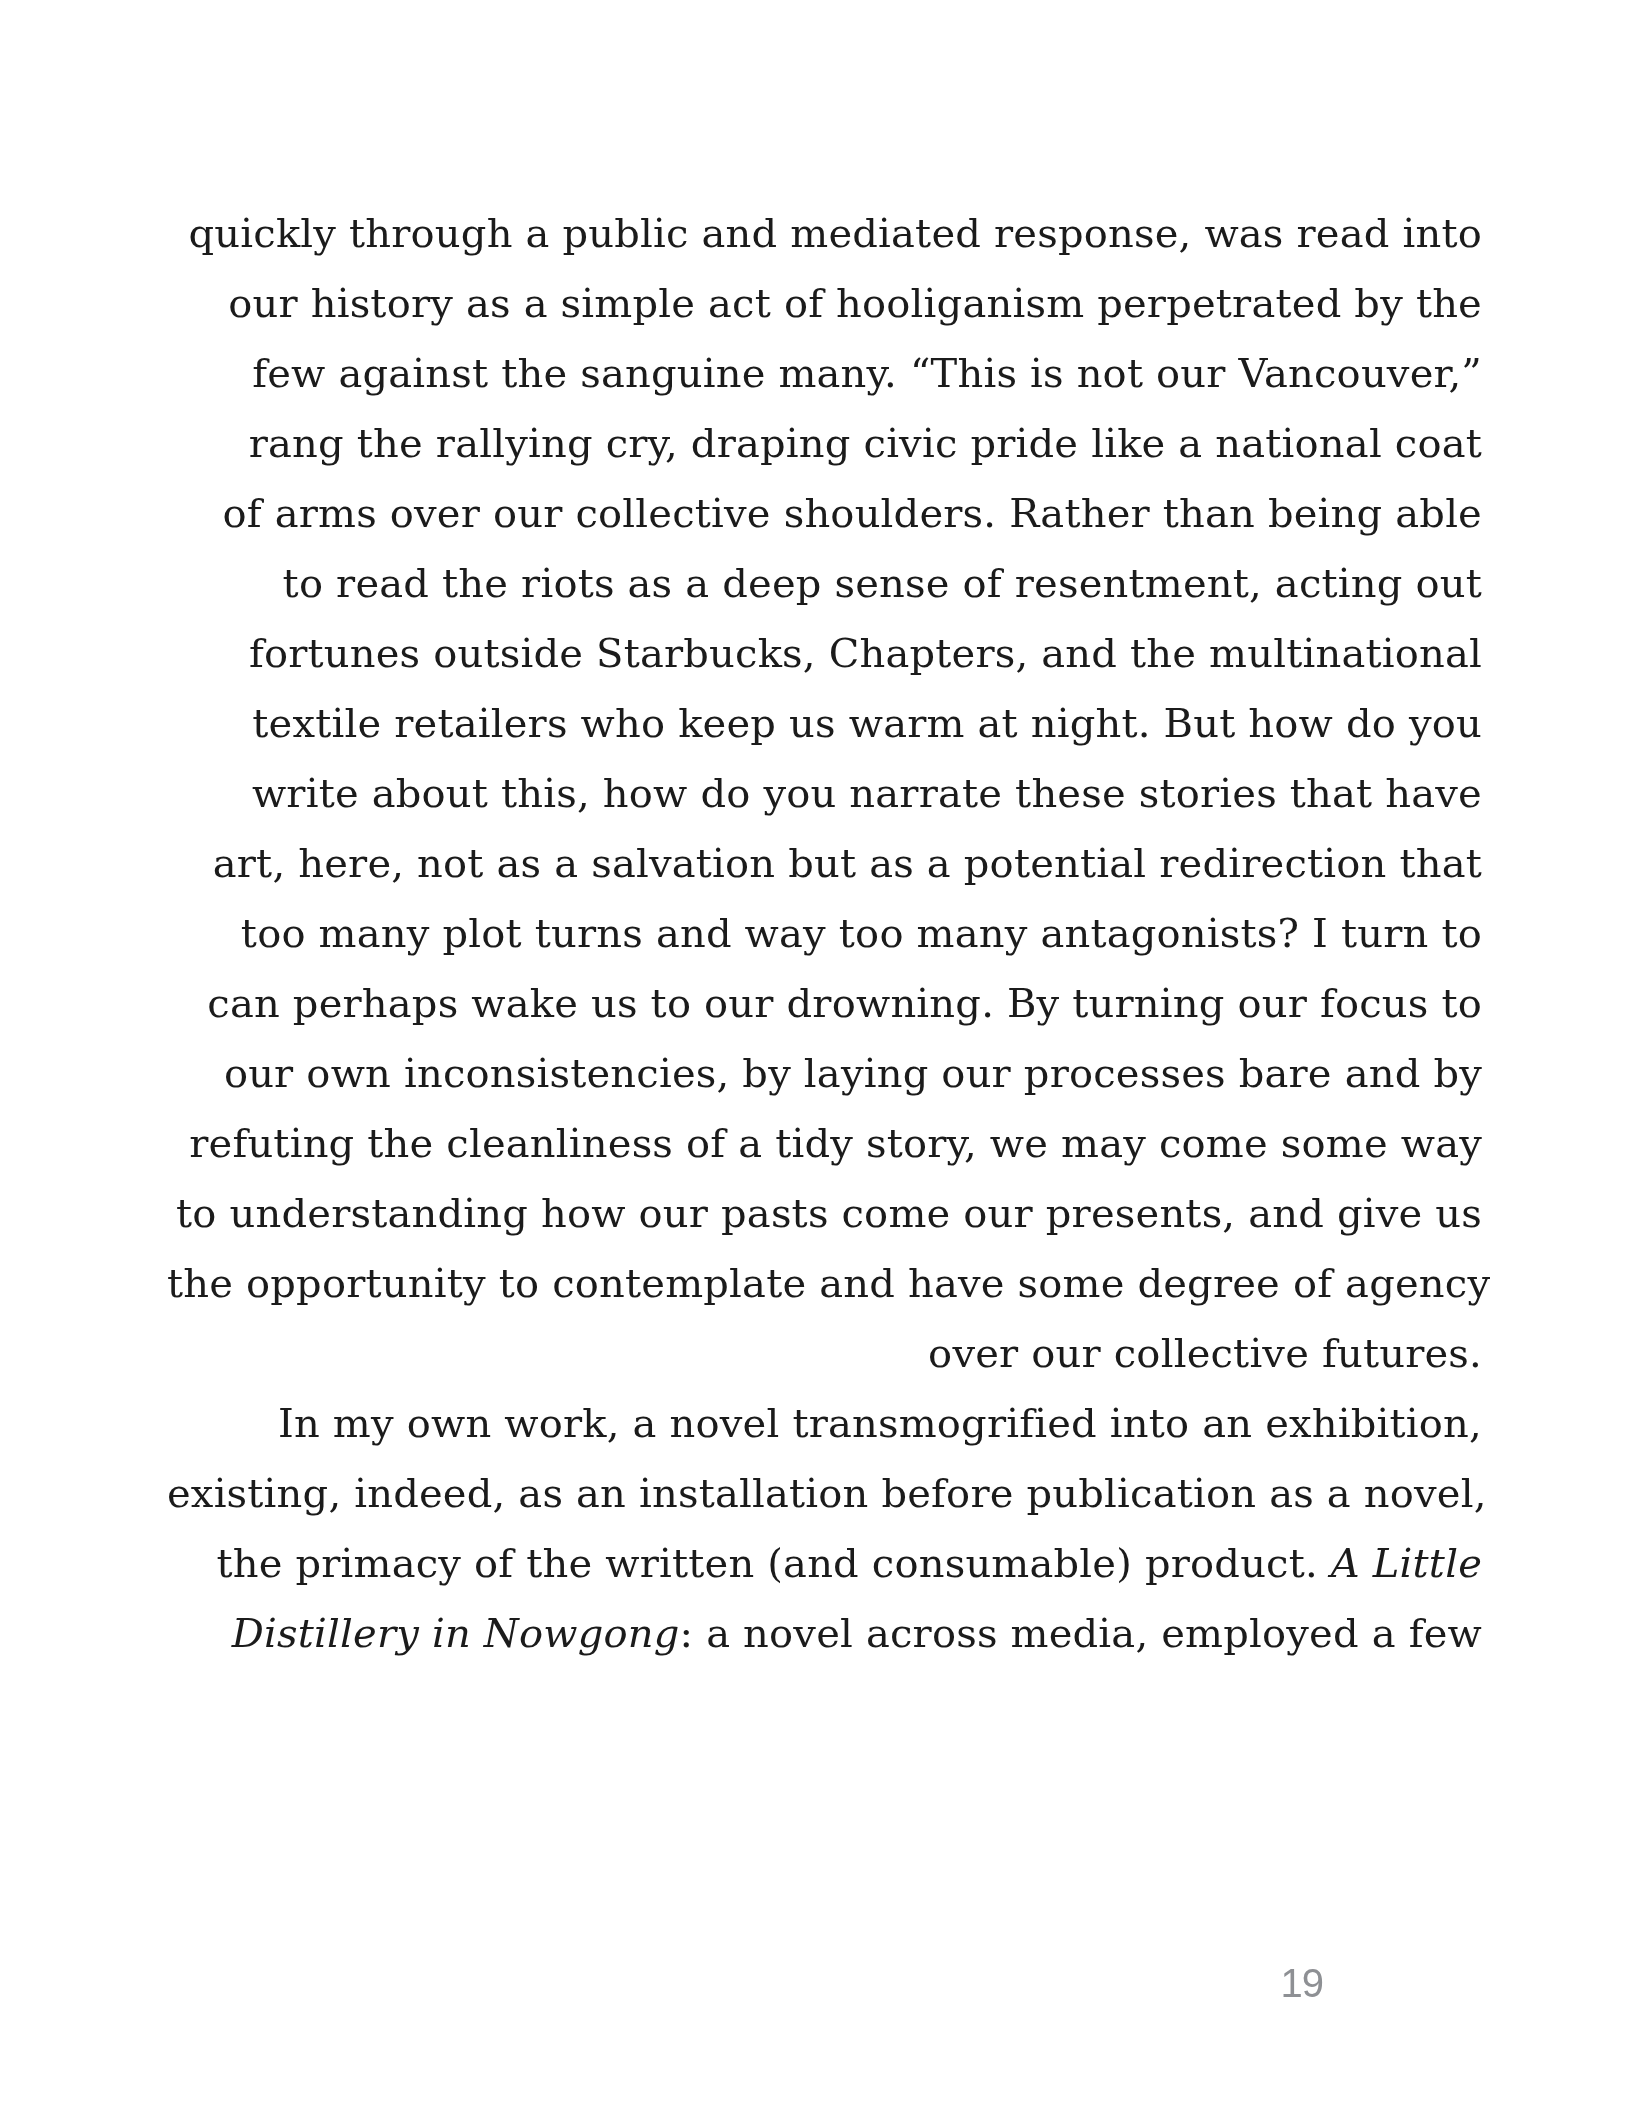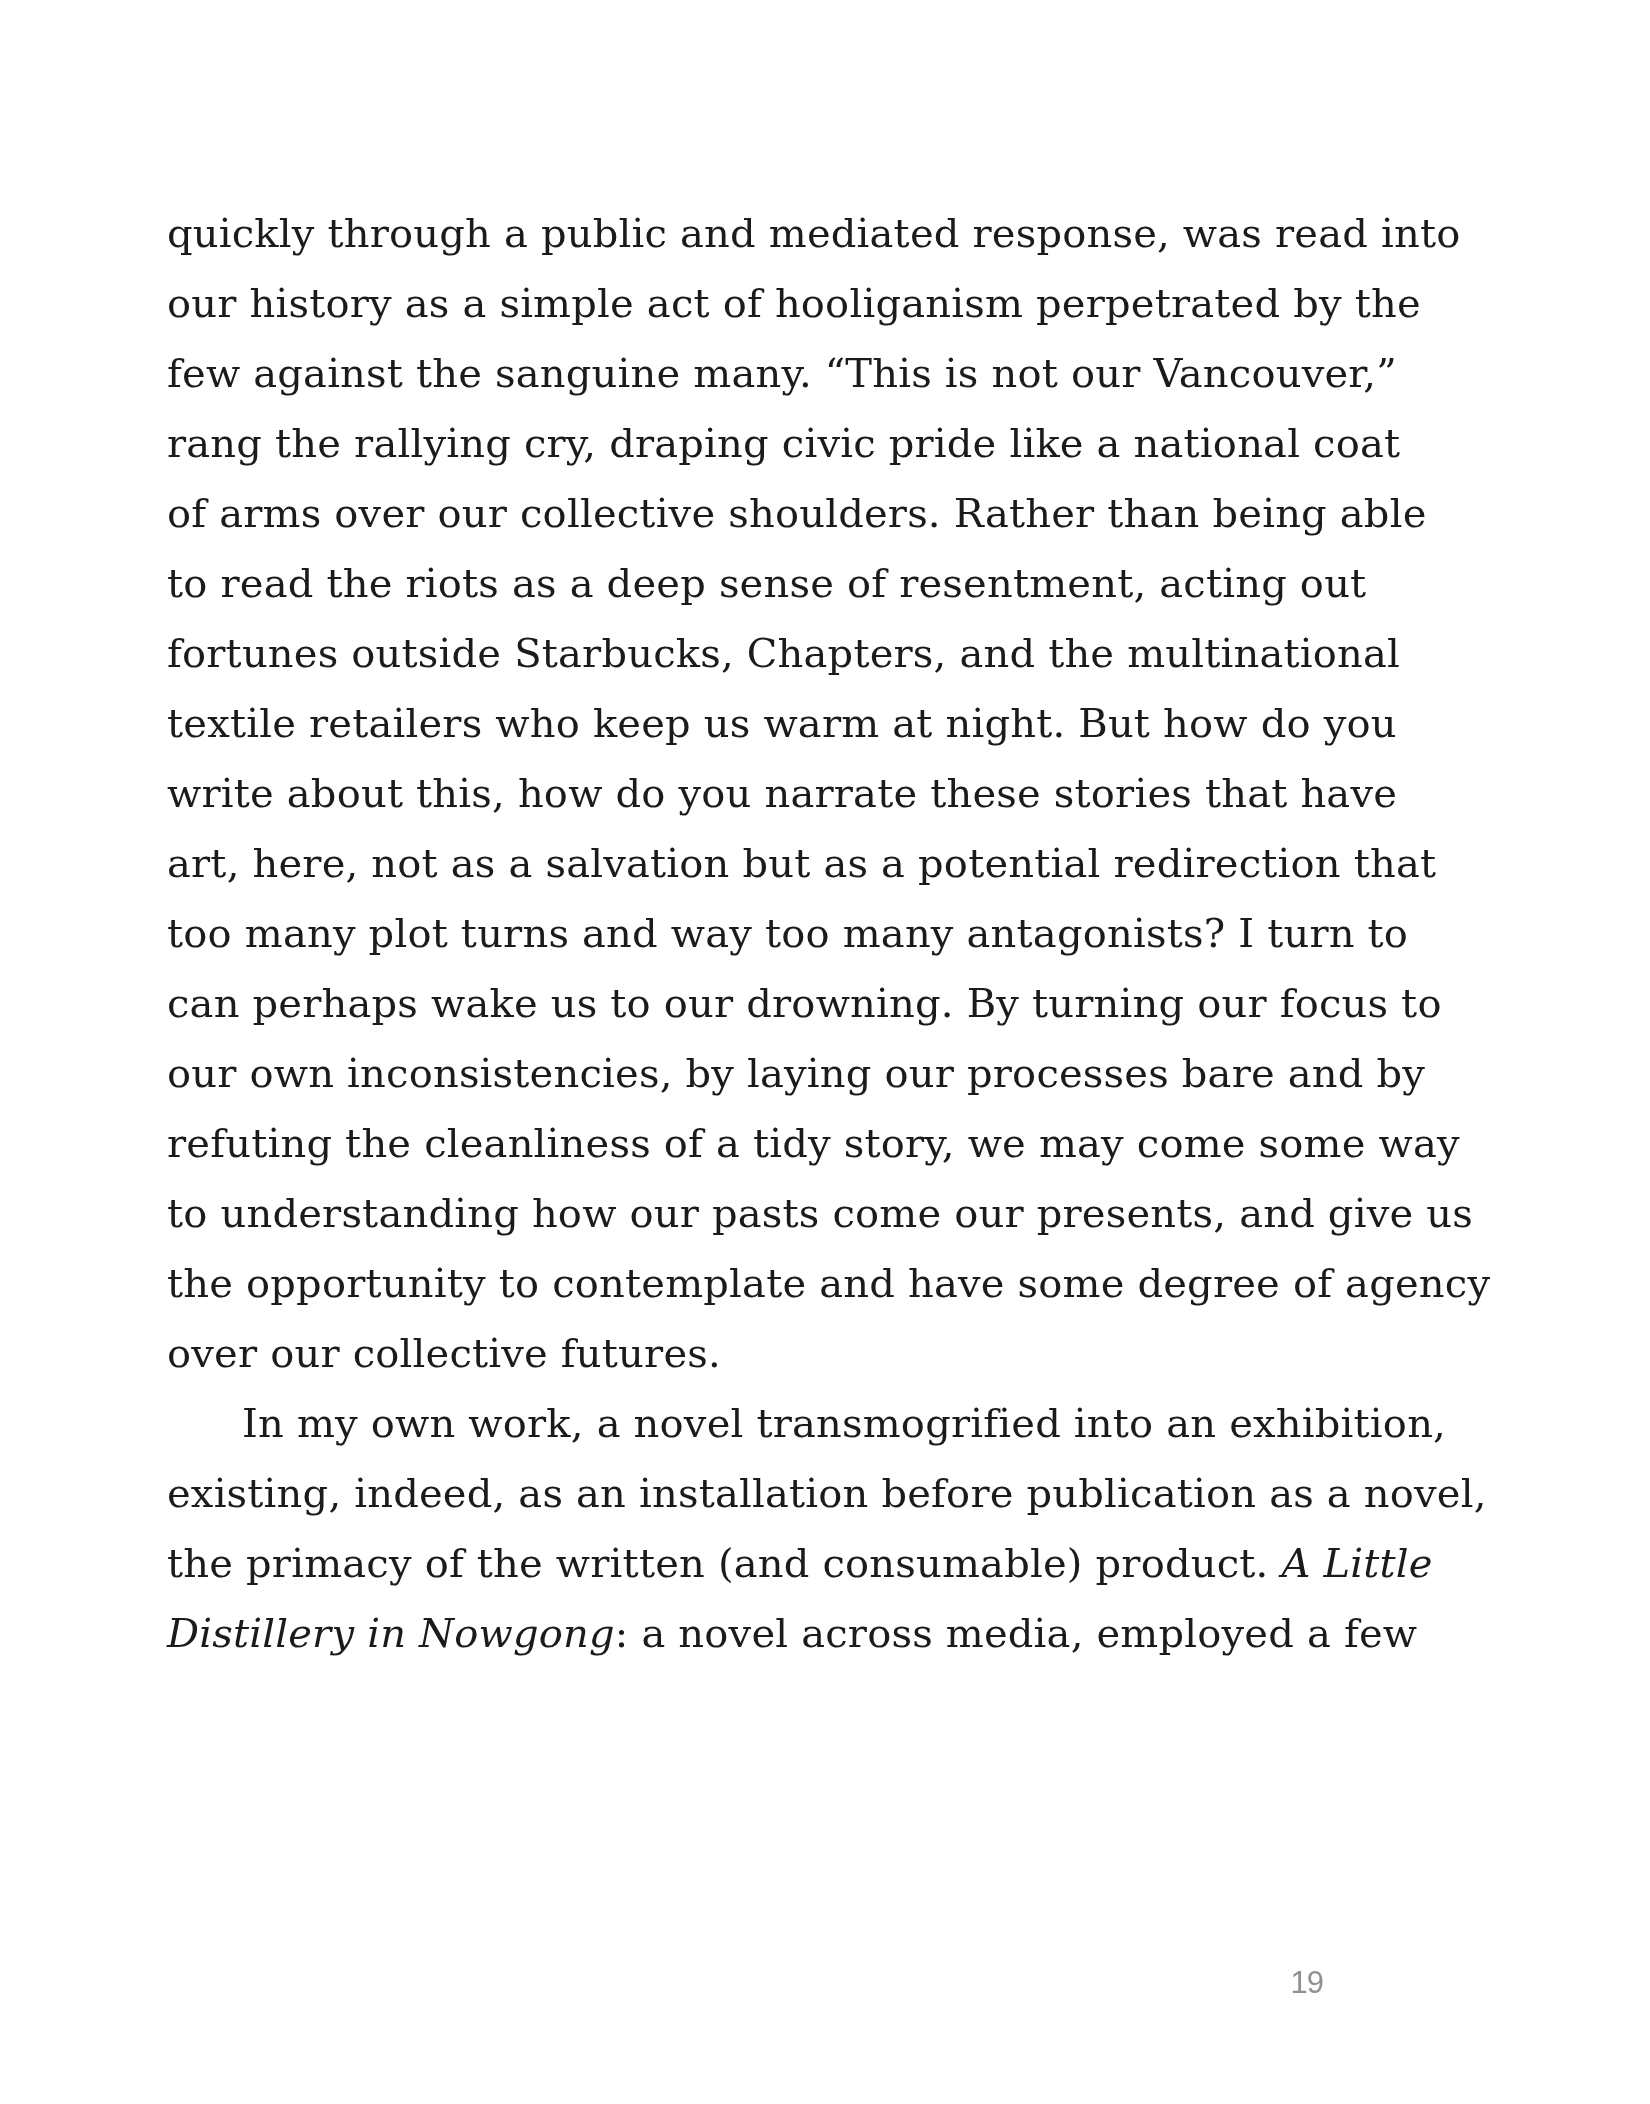--- a/index.html
+++ b/index.html
@@ -14,20 +14,21 @@
     overflow: hidden;
     font-family: "DejaVu Serif", serif;
   }
   .page {
     position: absolute;
     left: 0;
     top: 0;
     width: 1430px;
     height: 2104px;
     background: #ffffff;
+    text-align: right;
   }
   .text-block {
     position: absolute;
     left: 167px;
     top: 198px;
     width: 1315px;
     color: #1b1b1b;
     font-size: 40px;
     line-height: 70px;
     letter-spacing: 0.2px;
@@ -39,21 +40,21 @@
     padding-left: 75px;
   }
   .italic {
     font-style: italic;
   }
   .folio {
     position: absolute;
     top: 1963px;
     right: 107px;
     font-family: "Liberation Sans", sans-serif;
-    font-size: 31px;
+    font-size: 40px;
     line-height: 40px;
     letter-spacing: -1px;
     color: #8e9094;
   }
 </style>
 </head>
 <body>
 
 <div class="page">
 

